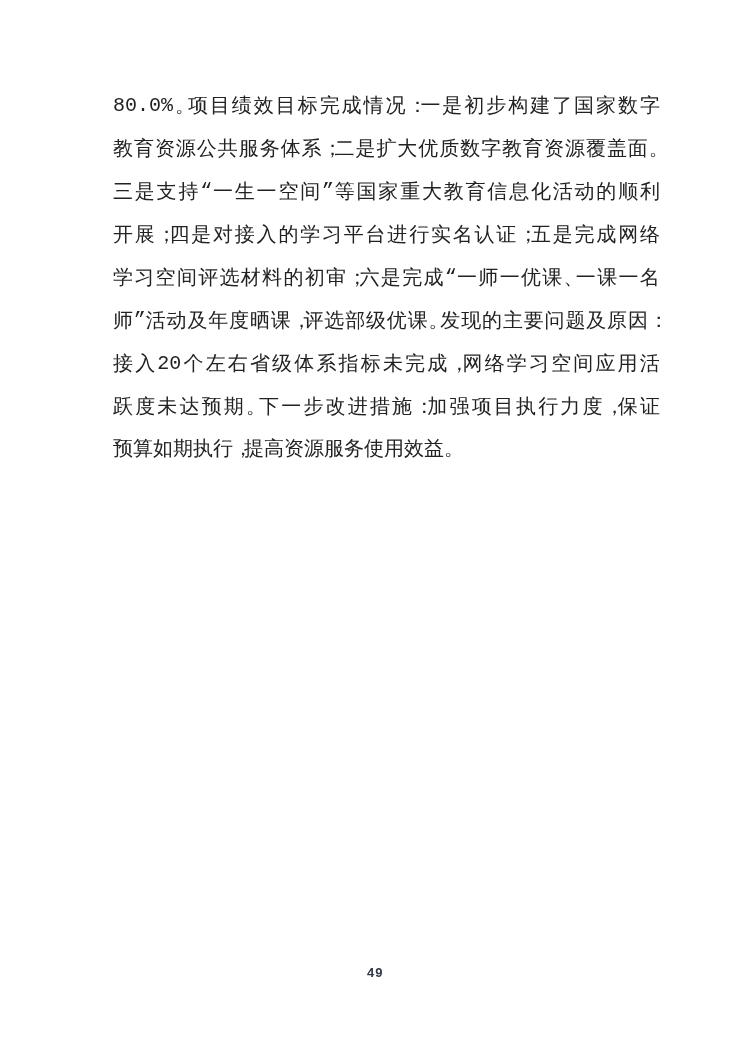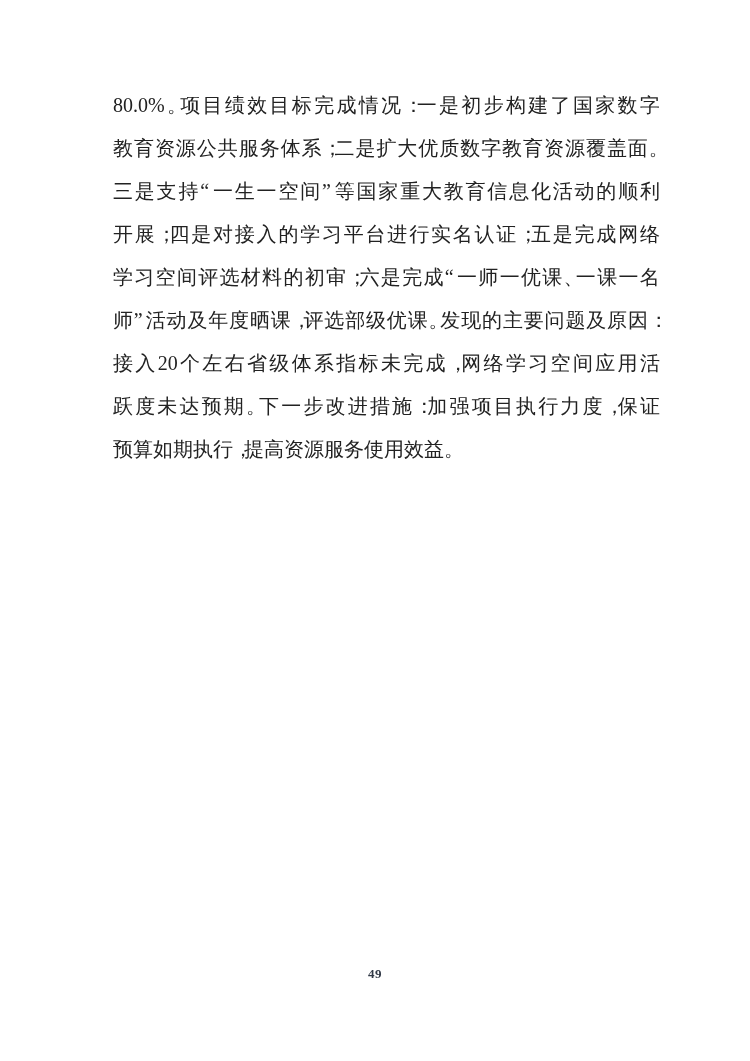--- a/index.html
+++ b/index.html
@@ -14,20 +14,21 @@
     position: relative;
     font-family: "Liberation Serif", "DejaVu Serif", serif;
   }
   .page {
     position: absolute;
     left: 0;
     top: 0;
     width: 750px;
     height: 1061px;
     background: #ffffff;
+    font-family: Liberation Mono, monospace;
   }
   .textblock {
     position: absolute;
     left: 113px;
     top: 84px;
     width: 547px;
   }
   .line {
     height: 43px;
     line-height: 43px;

